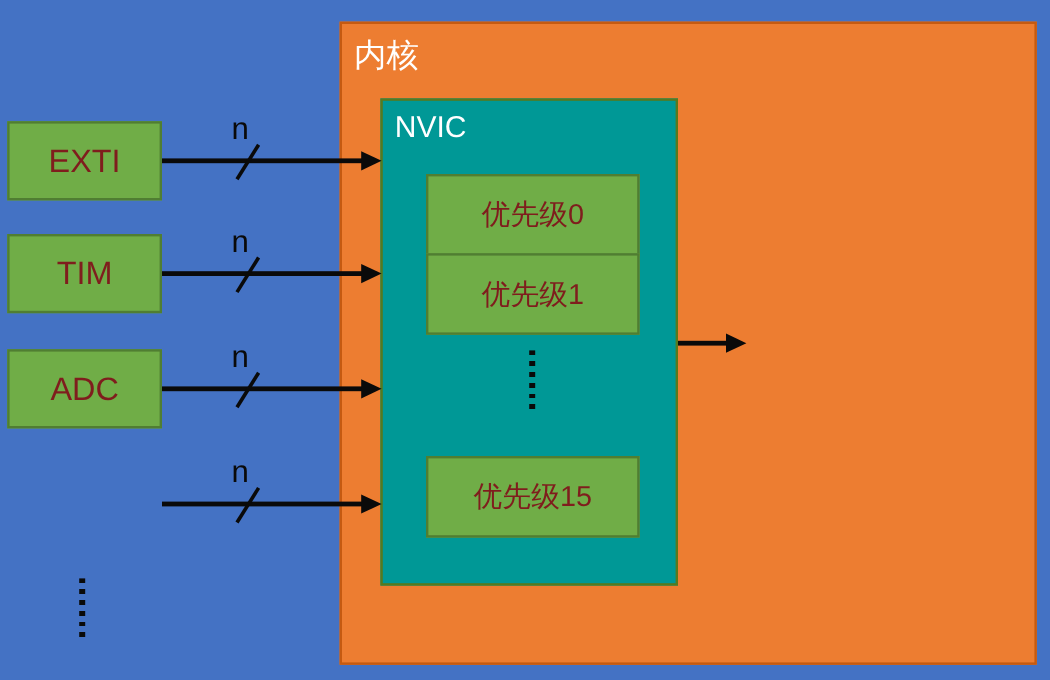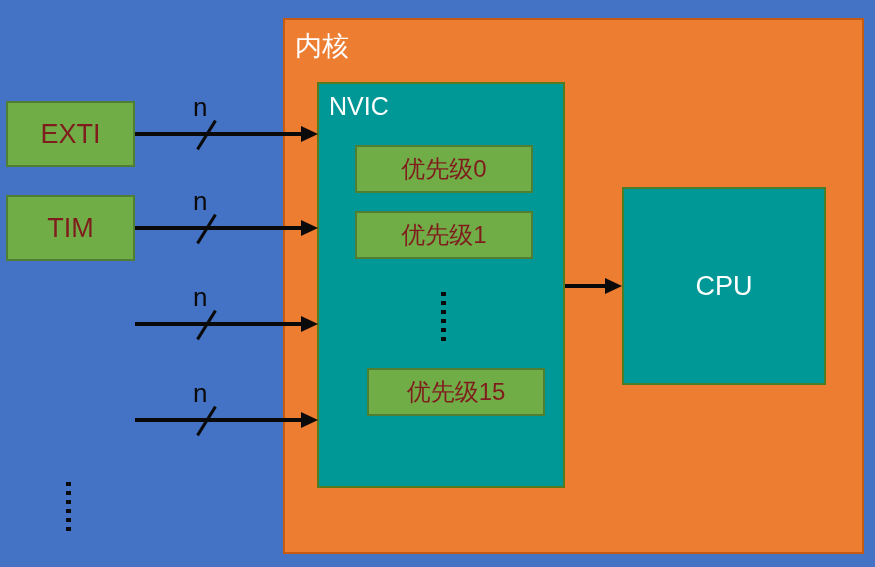--- a/index.html
+++ b/index.html
@@ -40,24 +40,24 @@
   }
   
   .gbox{
     position:absolute;
     background:#70AD47;
     border:2px solid #507E32;
     box-sizing:border-box;
     color:#7f1d1d;
     display:flex;align-items:center;justify-content:center;
   }
-  .pbox{left:36px;width:178px;height:48px;font-size:24px;}
+  .pbox{left:36px;width:178px;height:68px;font-size:24px;}
   .p0{top:61px;}
   .p1{top:127px;}
-  .p15{top:284px;margin-left:12px;}
+  .p15{top:296px;}
   
   .cpu{
     position:absolute;
     left:337px;top:167px;width:204px;height:198px;
     background:#009896;
     border:2px solid #4A7D28;
     box-sizing:border-box;
     color:#fff;font-size:27px;
     display:flex;align-items:center;justify-content:center;
   }
@@ -112,30 +112,30 @@
       </div>
       <div class="gbox pbox p1">
         <span>优先级1</span>
       </div>
       <div class="vdots nvic-dots"></div>
       <div class="gbox pbox p15">
         <span>优先级15</span>
       </div>
     </div>
 
-    <div class="cpu">
-      <span>CPU</span>
-    </div>
   </div>
 
   <div class="gbox peri peri-exti">
     <span>EXTI</span>
   </div>
   <div class="gbox peri peri-tim">
     <span>TIM</span>
+  </div>
+  <div class="gbox peri peri-adc">
+    <span>ADC</span>
   </div>
 
   <div class="vdots left-dots"></div>
 
   <div class="harrow" style="left:135px;top:132px;width:183px;">
     <div class="shaft"></div>
     <div class="head"></div>
     <div class="slash"></div>
     <div class="nlabel">n</div>
   </div>

